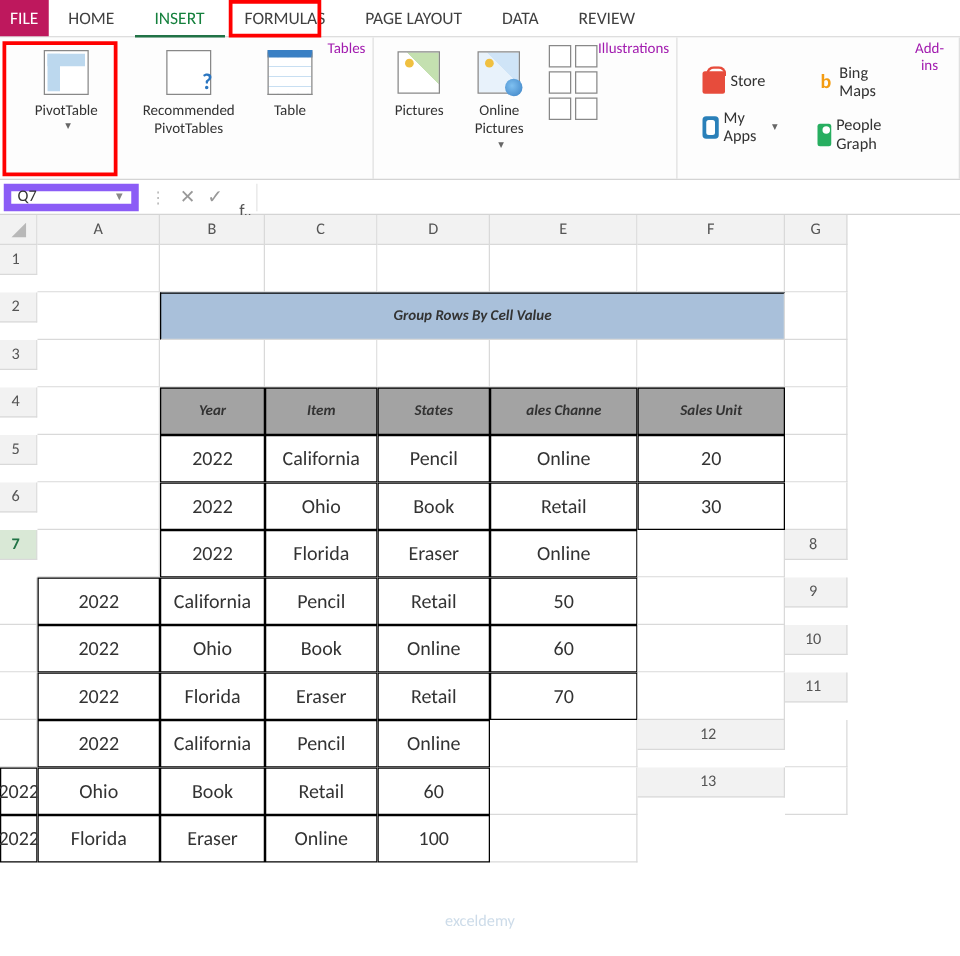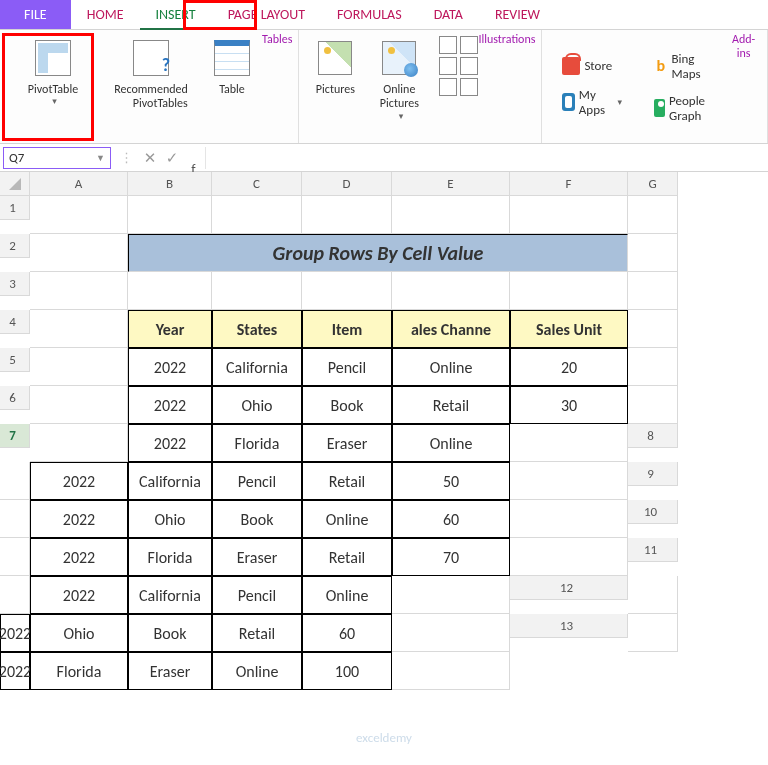--- a/index.html
+++ b/index.html
@@ -1,33 +1,33 @@
 <!DOCTYPE html>
 <html><head>
 <meta charset="utf-8">
 <style>
 * { box-sizing: border-box; margin: 0; padding: 0; }
 body { font-family: "Segoe UI", Calibri, sans-serif; font-size: 13px; background: #fff; width: 768px; height: 765px; overflow: hidden; color: #333; }
 
 
 .tabs { display: flex; border-bottom: 1px solid #d4d4d4; font-size: 14px; }
-.tab { padding: 6px 16px 5px; color: #be185d; cursor: pointer; }
-.tab.file { background: #8b5cf6; color: #fff; font-weight: 400; padding: 6px 24px; }
+.tab { padding: 6px 16px 5px; color: #404040; cursor: pointer; }
+.tab.file { background: #be185d; color: #fff; font-weight: 400; padding: 6px 8px; }
 .tab.active { color: #15803d; border-bottom: 2px solid #217346; margin-bottom: -1px; }
 .highlight-tab { position: absolute; border: 3px solid #f00; left: 183px; top: 0; width: 74px; height: 30px; pointer-events: none; }
 
 
 .ribbon { display: flex; border-bottom: 1px solid #d4d4d4; background: #fdfdfd; height: 114px; }
 .group { display: flex; border-right: 1px solid #e0e0e0; padding: 2px 6px 2px 6px; }
 .group-items { display: flex; gap: 4px; flex: 1; align-items: flex-start; }
 .group-label { text-align: center; font-size: 12px; color: #a21caf; padding-bottom: 2px; }
 .big-btn { display: flex; flex-direction: column; align-items: center; justify-content: flex-start; width: 80px; padding-top: 4px; font-size: 12px; color: #333; text-align: center; line-height: 1.2; cursor: pointer; }
 .big-btn .icon-box { width: 40px; height: 44px; display: flex; align-items: center; justify-content: center; margin-bottom: 2px; }
 .big-btn.narrow { width: 60px; }
-.big-btn.wide { width: 94px; text-align: right; }
+.big-btn.wide { width: 94px; }
 .highlight-pt { position: absolute; border: 3px solid #f00; left: 2px; top: 33px; width: 92px; height: 108px; pointer-events: none; }
 .sm-row { display: flex; align-items: center; gap: 4px; font-size: 13px; color: #333; padding: 3px 4px; cursor: pointer; }
 .sm-icon { width: 18px; height: 18px; display: inline-flex; align-items: center; justify-content: center; }
 .addins-col { display: flex; flex-direction: column; gap: 6px; padding: 6px 10px; }
 
 
 .i-pivot, .i-rec, .i-table { border: 1px solid #888; background: #fff; position: relative; }
 .i-pivot { width: 36px; height: 36px; }
 .i-pivot::before { content: ""; position: absolute; inset: 2px; background: linear-gradient(#bcd8ee,#bcd8ee) 0 0/100% 10px no-repeat, linear-gradient(#bcd8ee,#bcd8ee) 0 0/10px 100% no-repeat; }
 .i-rec { width: 36px; height: 36px; }
@@ -42,49 +42,49 @@
 .i-store { width:18px;height:18px;background:#e74c3c;border-radius:2px; position:relative; }
 .i-store::before{content:"";position:absolute;top:-4px;left:3px;width:12px;height:6px;border:2px solid #e74c3c;border-bottom:none;border-radius:6px 6px 0 0;}
 .i-apps { width:18px;height:18px;background:#2a80b9;border-radius:3px;position:relative; }
 .i-apps::after{content:"";position:absolute;inset:3px;background:#fff;border-radius:2px;}
 .i-bing { width:18px;height:18px;display:flex;align-items:center;justify-content:center;font-weight:bold;color:#f39c12;font-size:16px;}
 .i-people { width:18px;height:18px;background:#27ae60;border-radius:2px;position:relative; }
 .i-people::after{content:"";position:absolute;left:4px;top:2px;width:6px;height:6px;border-radius:50%;background:#fff;}
 
 
 .fbar { display:flex; align-items:center; border-bottom:1px solid #d4d4d4; height:28px; background:#fff; }
-.namebox { width:108px; border:1px solid #8b5cf6; height:22px; margin:0 3px; display:flex;align-items:center;justify-content:space-between; padding:0 5px; font-size:13px;text-align:right; }
+.namebox { width:108px; border:6px solid #8b5cf6; height:22px; margin:0 3px; display:flex;align-items:center;justify-content:space-between; padding:0 5px; font-size:13px;text-align:right; }
 .fsep { color:#bbb; padding:0 6px; }
 .fbtn { width:22px; display:flex;align-items:center;justify-content:center; color:#999; font-size:15px; }
 .fx { color:#555; font-size:14px; padding-left:4px;margin-top:26px; }
 
 
 .sheet { display:grid; grid-template-columns: 30px 98px 84px 90px 90px 118px 118px 50px; font-size: 15px; }
 .sheet div { border-right:1px solid #d9d9d9; border-bottom:1px solid #d9d9d9; display:flex;align-items:center;justify-content:center; }
 .colhead, .rowhead, .corner { background:#f2f2f2; color:#555; font-size:13px; height:24px; }
 .rowhead { justify-content:flex-end; padding-right:4px; }
 .rowhead.sel { background:#d9e8d6; color:#217346; font-weight:600; }
 .cell { height:38px; background:#fff; }
-.merged-title { grid-column: 3 / 8; font-weight:bold; font-style:italic; font-size:20px; background:#a9c0da; border-top:1px solid #000; border-left:1px solid #000;border-right:1px solid #000;border-bottom:1px solid #000; }
-.hdr { font-weight:bold; font-size:16px; border:1px solid #000 !important; background:#fef9c3; }
+.merged-title { grid-column: 3 / 8; font-weight:bold; font-style:italic; font-size:12px; background:#a9c0da; border-top:1px solid #000; border-left:1px solid #000;border-right:1px solid #000;border-bottom:1px solid #000; }
+.hdr { font-weight:bold; font-style:italic; font-size:12px; border:1px solid #000 !important; background:#a3a3a3; }
 .data { border:1px solid #000 !important; font-size:16px; }
 .corner svg { width:12px;height:12px; }
 .dd::after { content:"▾"; font-size:9px; color:#666; margin-left:3px; }
 
 .watermark { position:absolute; bottom:20px; left:50%; transform:translateX(-50%); color:#b8cde0; font-size:13px; opacity:.7; }
 </style>
 </head>
 <body>
 
 <div class="tabs">
   <div class="tab file">FILE</div>
   <div class="tab">HOME</div>
   <div class="tab active">INSERT</div>
+  <div class="tab">FORMULAS</div>
   <div class="tab">PAGE LAYOUT</div>
-  <div class="tab">FORMULAS</div>
   <div class="tab">DATA</div>
   <div class="tab">REVIEW</div>
   <div class="highlight-tab"></div>
 </div>
 
 <div class="ribbon">
   <div class="group">
     <div class="group-items">
       <div class="big-btn wide dd">
         <div class="icon-box">
@@ -211,22 +211,22 @@
     <div class="cell"></div>
     <div class="cell"></div>
     <div class="cell"></div>
     <div class="cell"></div>
     <div class="cell"></div>
     <div class="cell"></div>
 
   <div class="rowhead">4</div>
   <div class="cell"></div>
   <div class="cell hdr">Year</div>
+  <div class="cell hdr">Item</div>
   <div class="cell hdr">States</div>
-  <div class="cell hdr">Item</div>
   <div class="cell hdr">ales Channe</div>
   <div class="cell hdr">Sales Unit</div>
   <div class="cell"></div>
 <div class="rowhead">5</div>
     <div class="cell"></div>
     <div class="cell data">2022</div>
     <div class="cell data">California</div>
     <div class="cell data">Pencil</div>
     <div class="cell data">Online</div>
     <div class="cell data">20</div>

